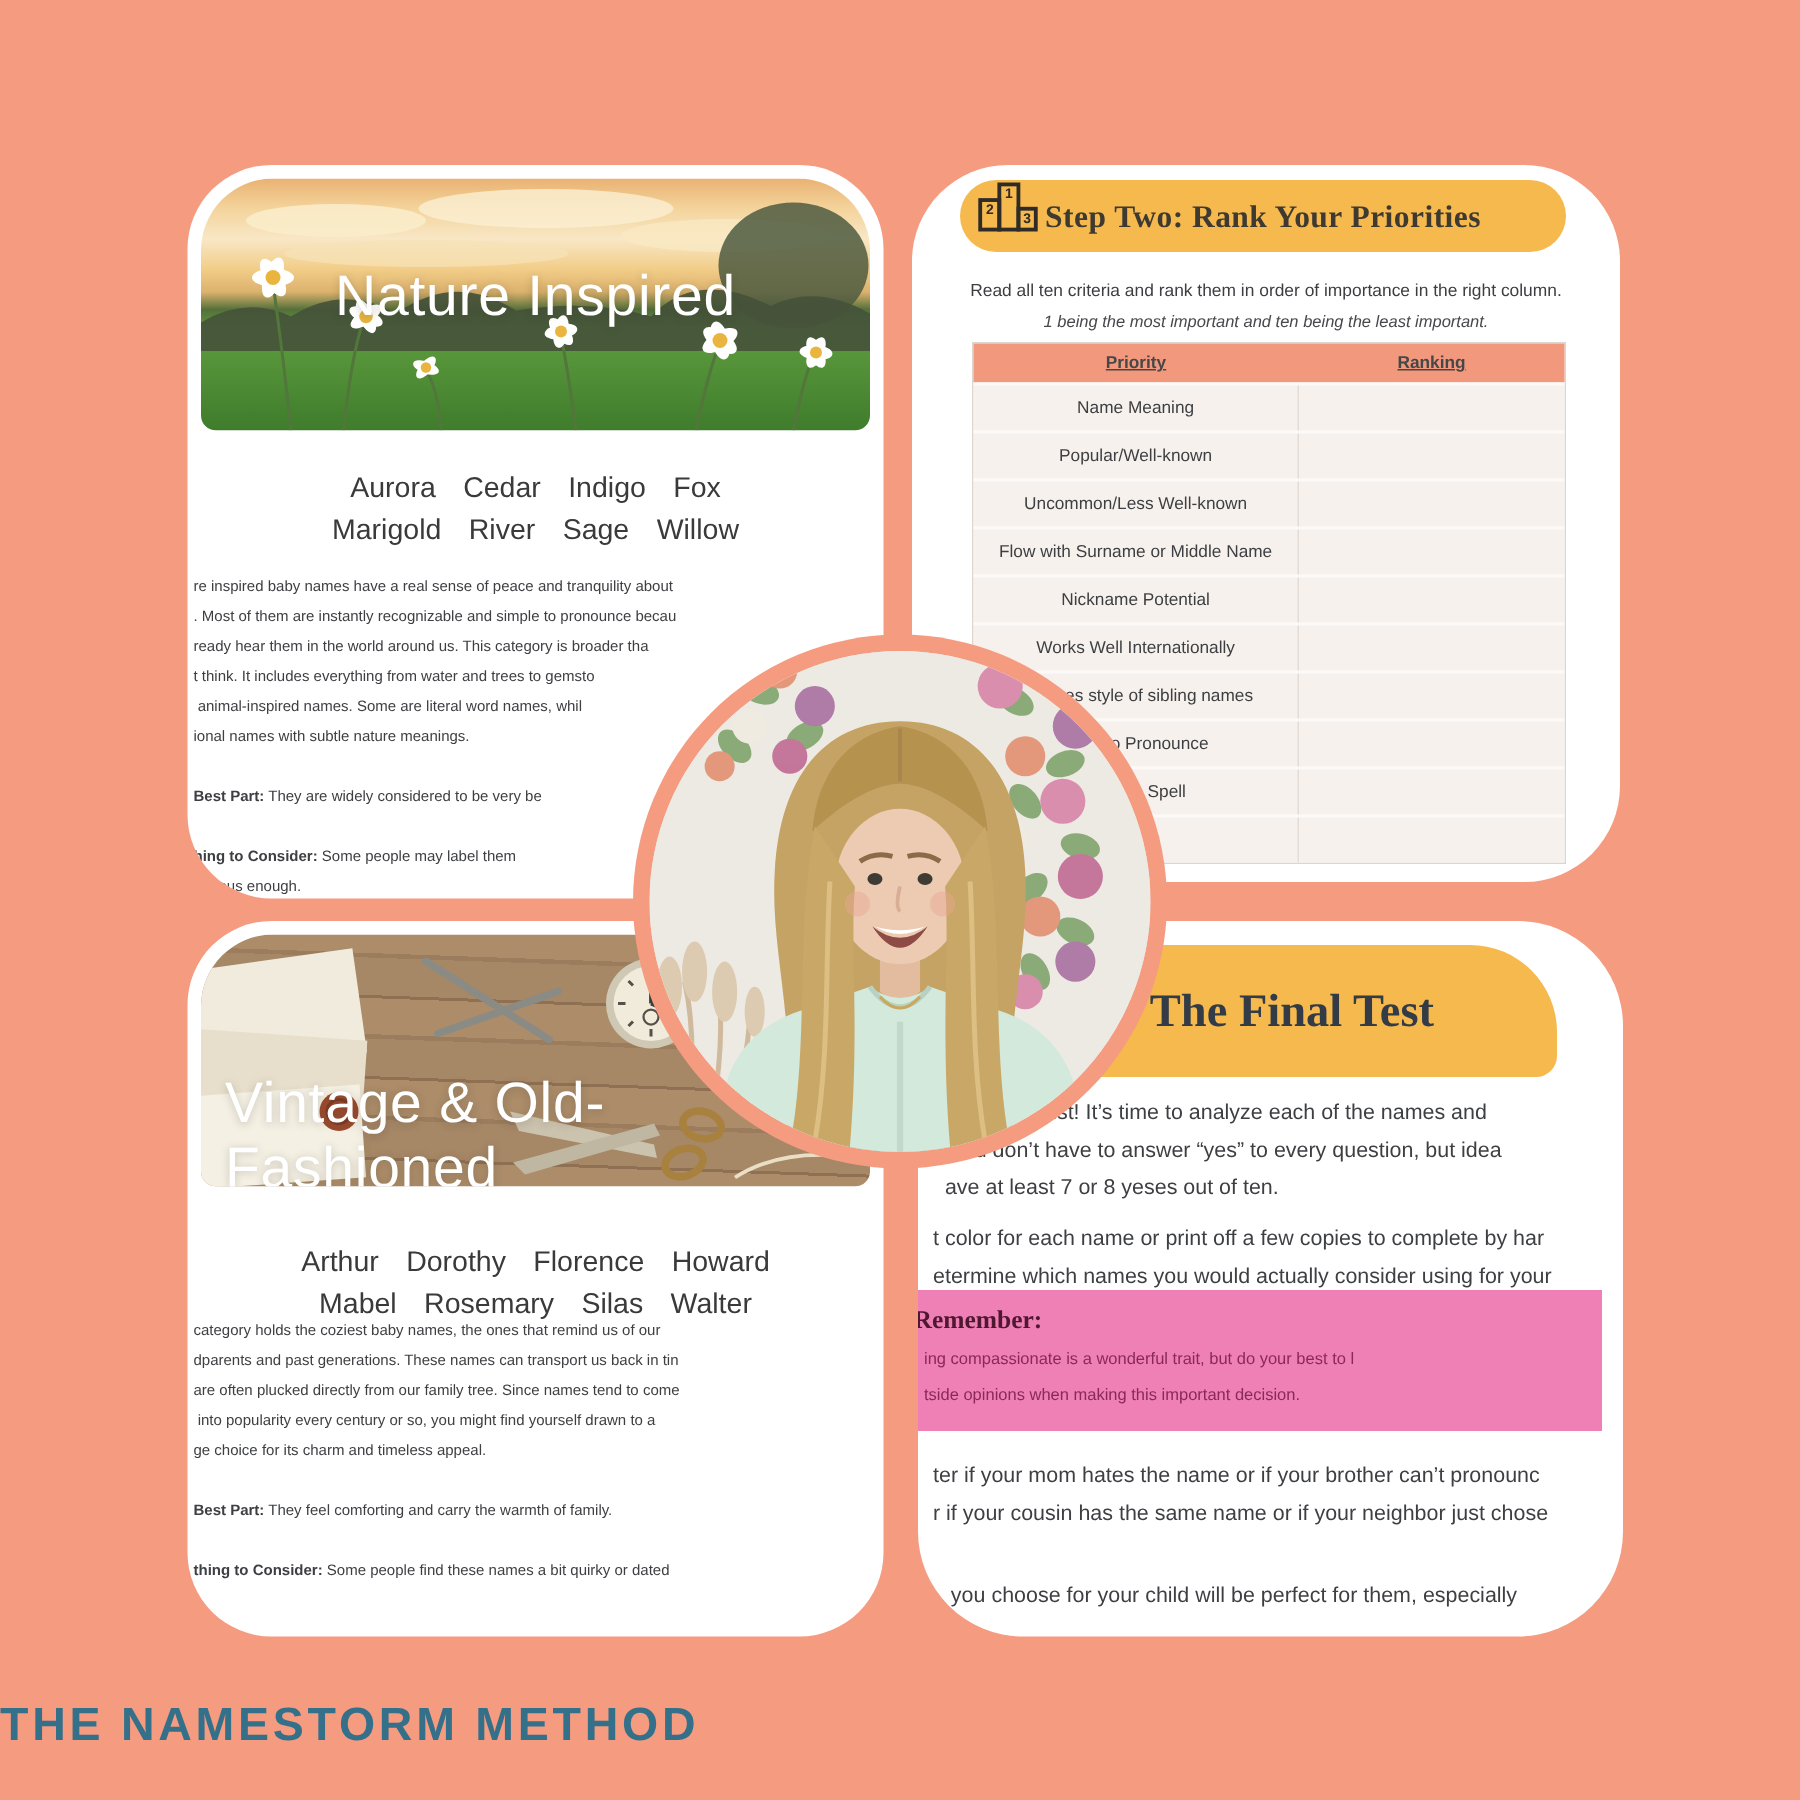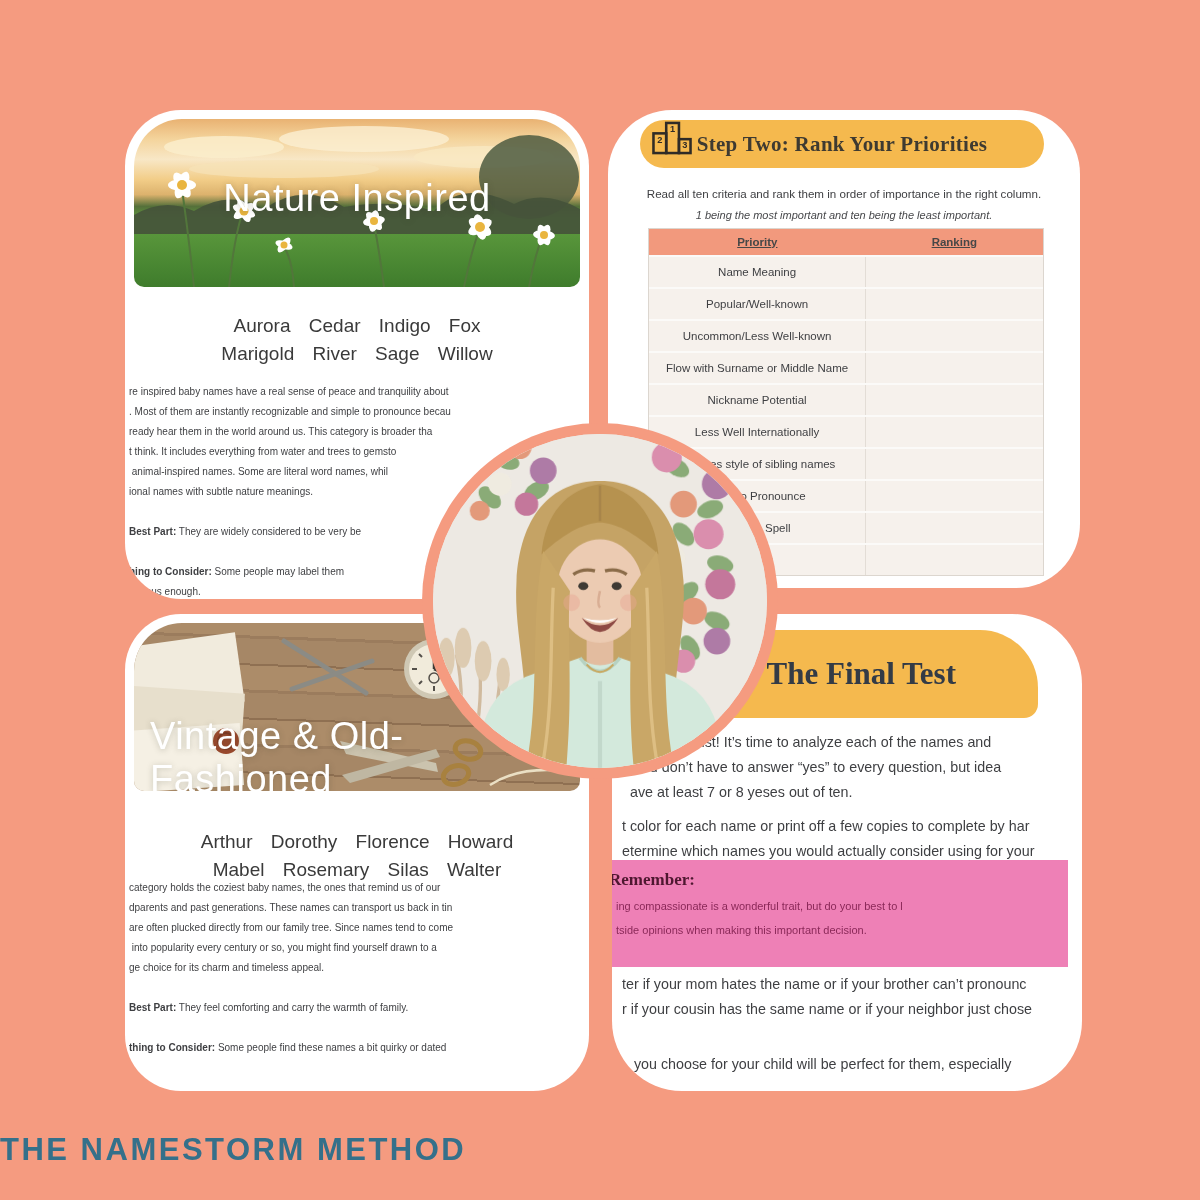--- a/index.html
+++ b/index.html
@@ -61,21 +61,21 @@
           background:#F5B94E;border-radius:0 58px 14px 0}
   .banner-final-title{position:absolute;left:145px;top:0;line-height:88px;
           font-family:"Liberation Serif",serif;font-size:31px;font-weight:600;color:#333B46}
   .fbody{position:absolute;left:10px;right:0;font-size:14.3px;line-height:25px;color:#3E3F42}
   .fbody .ln{min-height:25px}
   #fbody1{top:116px}
   #fbody2{top:200px}
   #fbody3{top:358px}
   #fbody4{top:438px}
   .pinkbox{position:absolute;left:0;top:246px;right:14px;background:#EE80B6;
-          padding:10px 8px 25px 4px}
+          padding:10px 8px 12px 4px}
   .pink-heading{font-family:"Liberation Serif",serif;font-size:17px;font-weight:bold;
           color:#4F1730;text-indent:-7px;margin-bottom:4px}
   .pink-lines{font-size:11px;line-height:24px;color:#8A2858}
   .pink-lines .ln{min-height:24px}
 
   
   #portrait{position:absolute;left:422px;top:423px;width:356px;height:356px;
           border-radius:50%;background:#F59B80;z-index:5}
   #portrait-inner{position:absolute;left:11px;top:11px;width:334px;height:334px;
           border-radius:50%;overflow:hidden;background:#EDE9E3}
@@ -199,21 +199,21 @@
       </div>
         <div class="trow">
         <div class="tcell c1">Flow with Surname or Middle Name</div>
         <div class="tcell c2"></div>
       </div>
         <div class="trow">
         <div class="tcell c1">Nickname Potential</div>
         <div class="tcell c2"></div>
       </div>
         <div class="trow">
-        <div class="tcell c1">Less Well Internationally</div>
+        <div class="tcell c1">Works Well Internationally</div>
         <div class="tcell c2"></div>
       </div>
         <div class="trow">
         <div class="tcell c1">Matches style of sibling names</div>
         <div class="tcell c2"></div>
       </div>
         <div class="trow">
         <div class="tcell c1">Easy to Pronounce</div>
         <div class="tcell c2"></div>
       </div>

